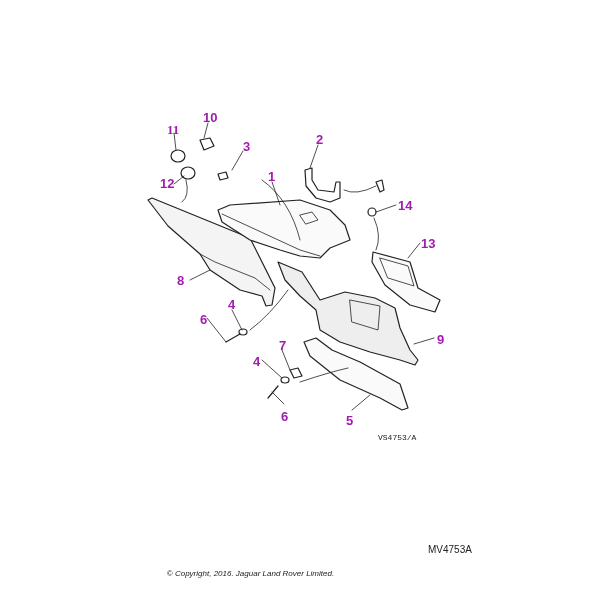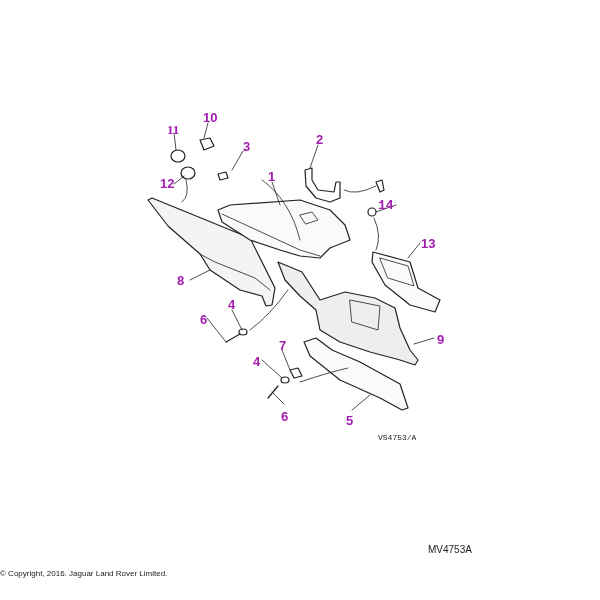--- a/index.html
+++ b/index.html
@@ -1,21 +1,21 @@
 <!DOCTYPE html>
 <html><head>
 <meta charset="utf-8">
 <style>
   html, body { margin:0; padding:0; background:#ffffff; }
   body { width:600px; height:600px; position:relative; overflow:hidden; font-family:"Liberation Sans", sans-serif; }
   #diagram { position:absolute; left:0; top:0; width:600px; height:600px; }
   .callout { position:absolute; color:#a21caf; font-weight:bold; font-size:13px; font-family:"Liberation Sans", sans-serif; line-height:1; }
   .figref { position:absolute; left:378px; top:433px; font-size:8px; color:#222; font-family:"Liberation Mono", monospace;text-align:center; }
   .mvref { position:absolute; left:428px; top:544px; font-size:10px; color:#222; }
-  .copyright { position:absolute; left:0; width:501px; top:569px; font-size:8px; color:#222; }
+  .copyright { position:absolute; left:0; width:501px; top:569px; text-align:center; font-size:8px; color:#222;font-style:italic; }
 </style>
 </head>
 <body>
 
 <svg id="diagram" viewBox="0 0 600 600" xmlns="http://www.w3.org/2000/svg">
   <g fill="none" stroke="#222" stroke-width="1.2" stroke-linejoin="round" stroke-linecap="round">
 
     <g>
       <path d="M148,200 L152,198 L250,238 L262,262 L275,288 L272,305 L266,306 L262,296 L240,290 L210,270 L200,254 L168,226 Z" fill="#f4f4f4"></path>
       <path d="M200,254 L215,262 L255,278 L270,290" stroke-width="0.8"></path>
@@ -94,17 +94,17 @@
 <span class="callout" style="left:346px;top:414px;">5</span>
 <span class="callout" style="left:200px;top:313px;">6</span>
 <span class="callout" style="left:281px;top:410px;">6</span>
 <span class="callout" style="left:279px;top:339px;">7</span>
 <span class="callout" style="left:177px;top:274px;">8</span>
 <span class="callout" style="left:437px;top:333px;">9</span>
 <span class="callout" style="left:203px;top:111px;">10</span>
 <span class="callout" style="left:167px;top:123px;font-family:Liberation Serif, serif;">11</span>
 <span class="callout" style="left:160px;top:177px;">12</span>
 <span class="callout" style="left:421px;top:237px;">13</span>
-<span class="callout" style="left:378px;top:199px;font-family:Liberation Mono, monospace;">14</span>
+<span class="callout" style="left:398px;top:199px;">14</span>
 
 <span class="figref">VS4753/A</span>
 <span class="mvref">MV4753A</span>
 <div class="copyright">© Copyright, 2016. Jaguar Land Rover Limited.</div>
 
 </body></html>

